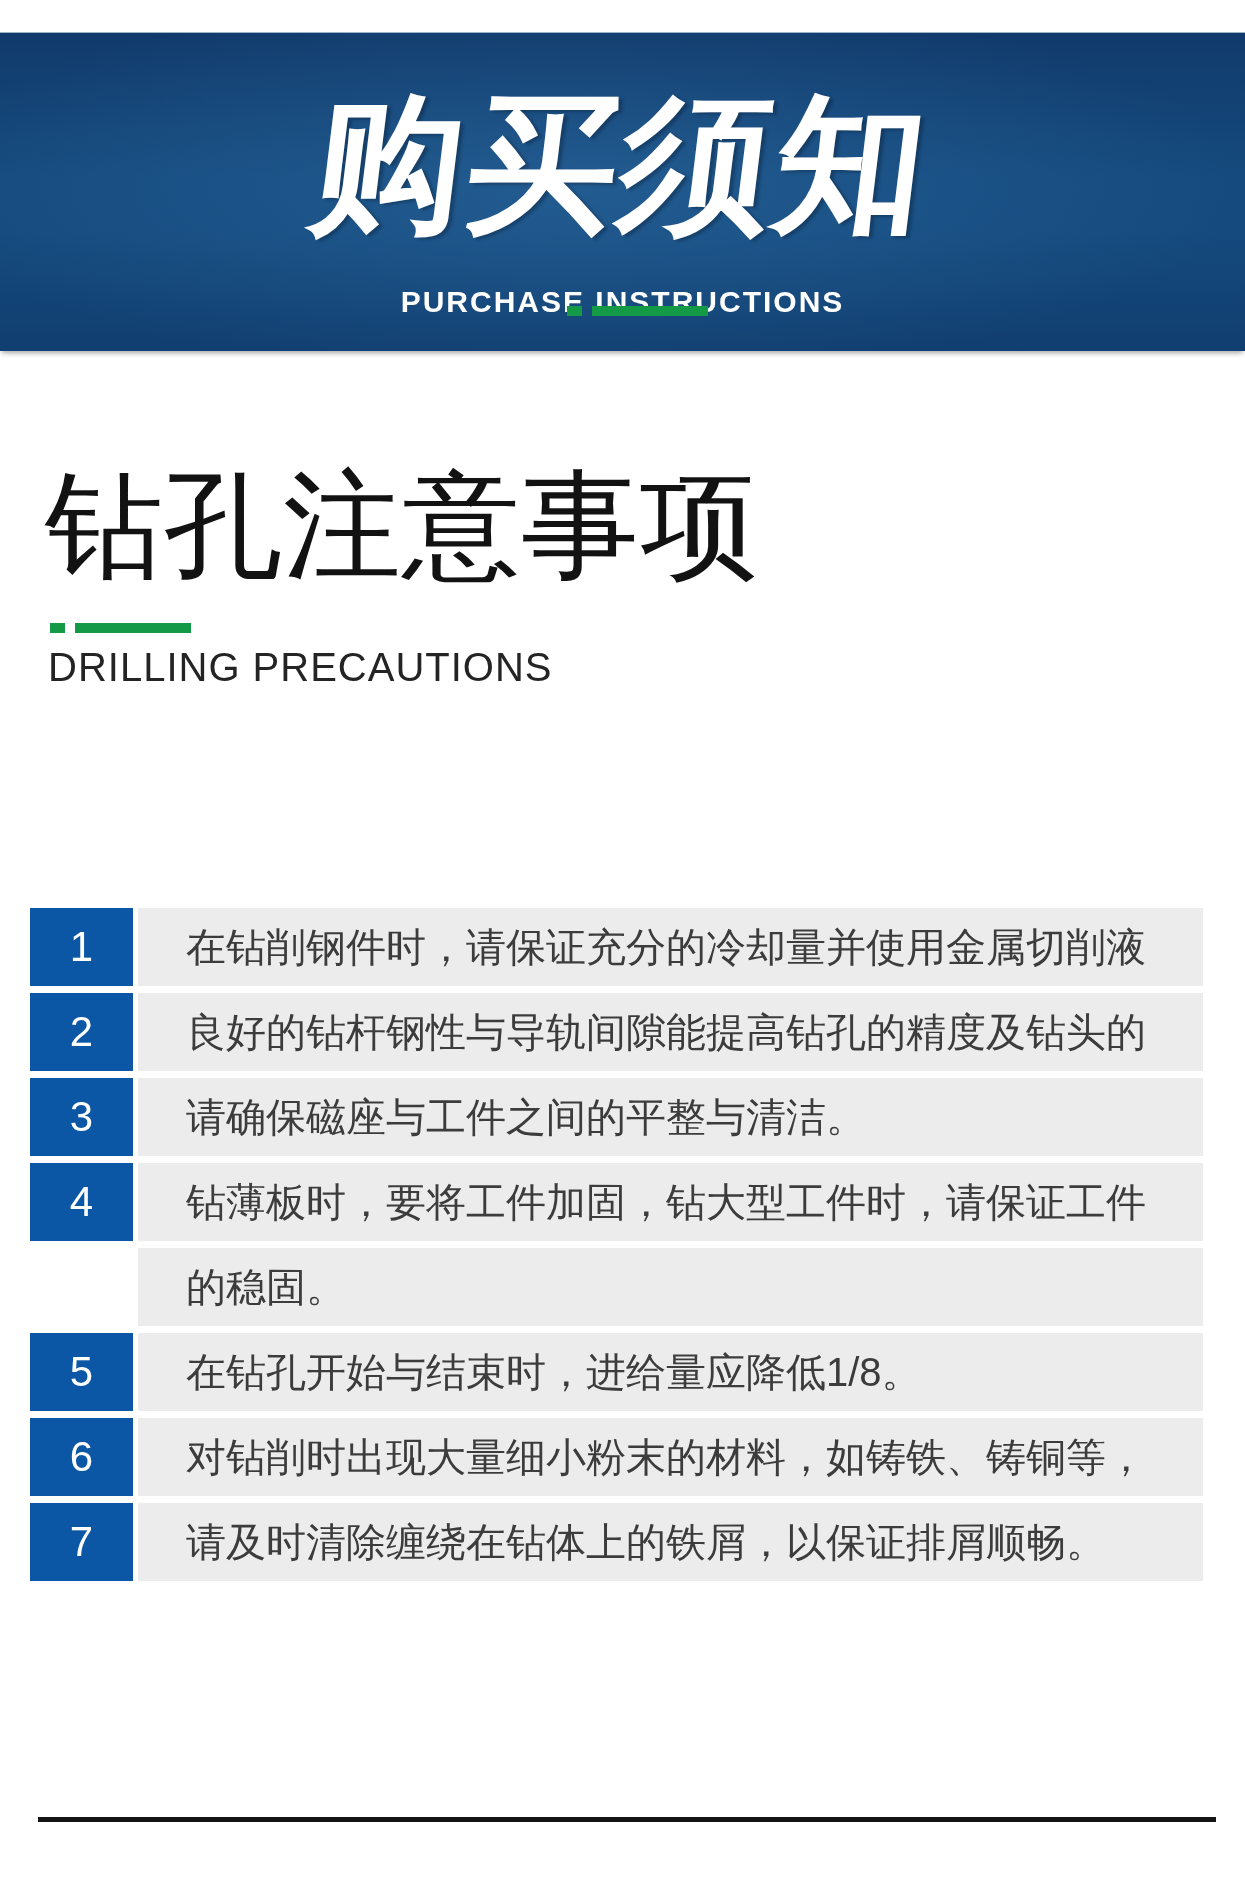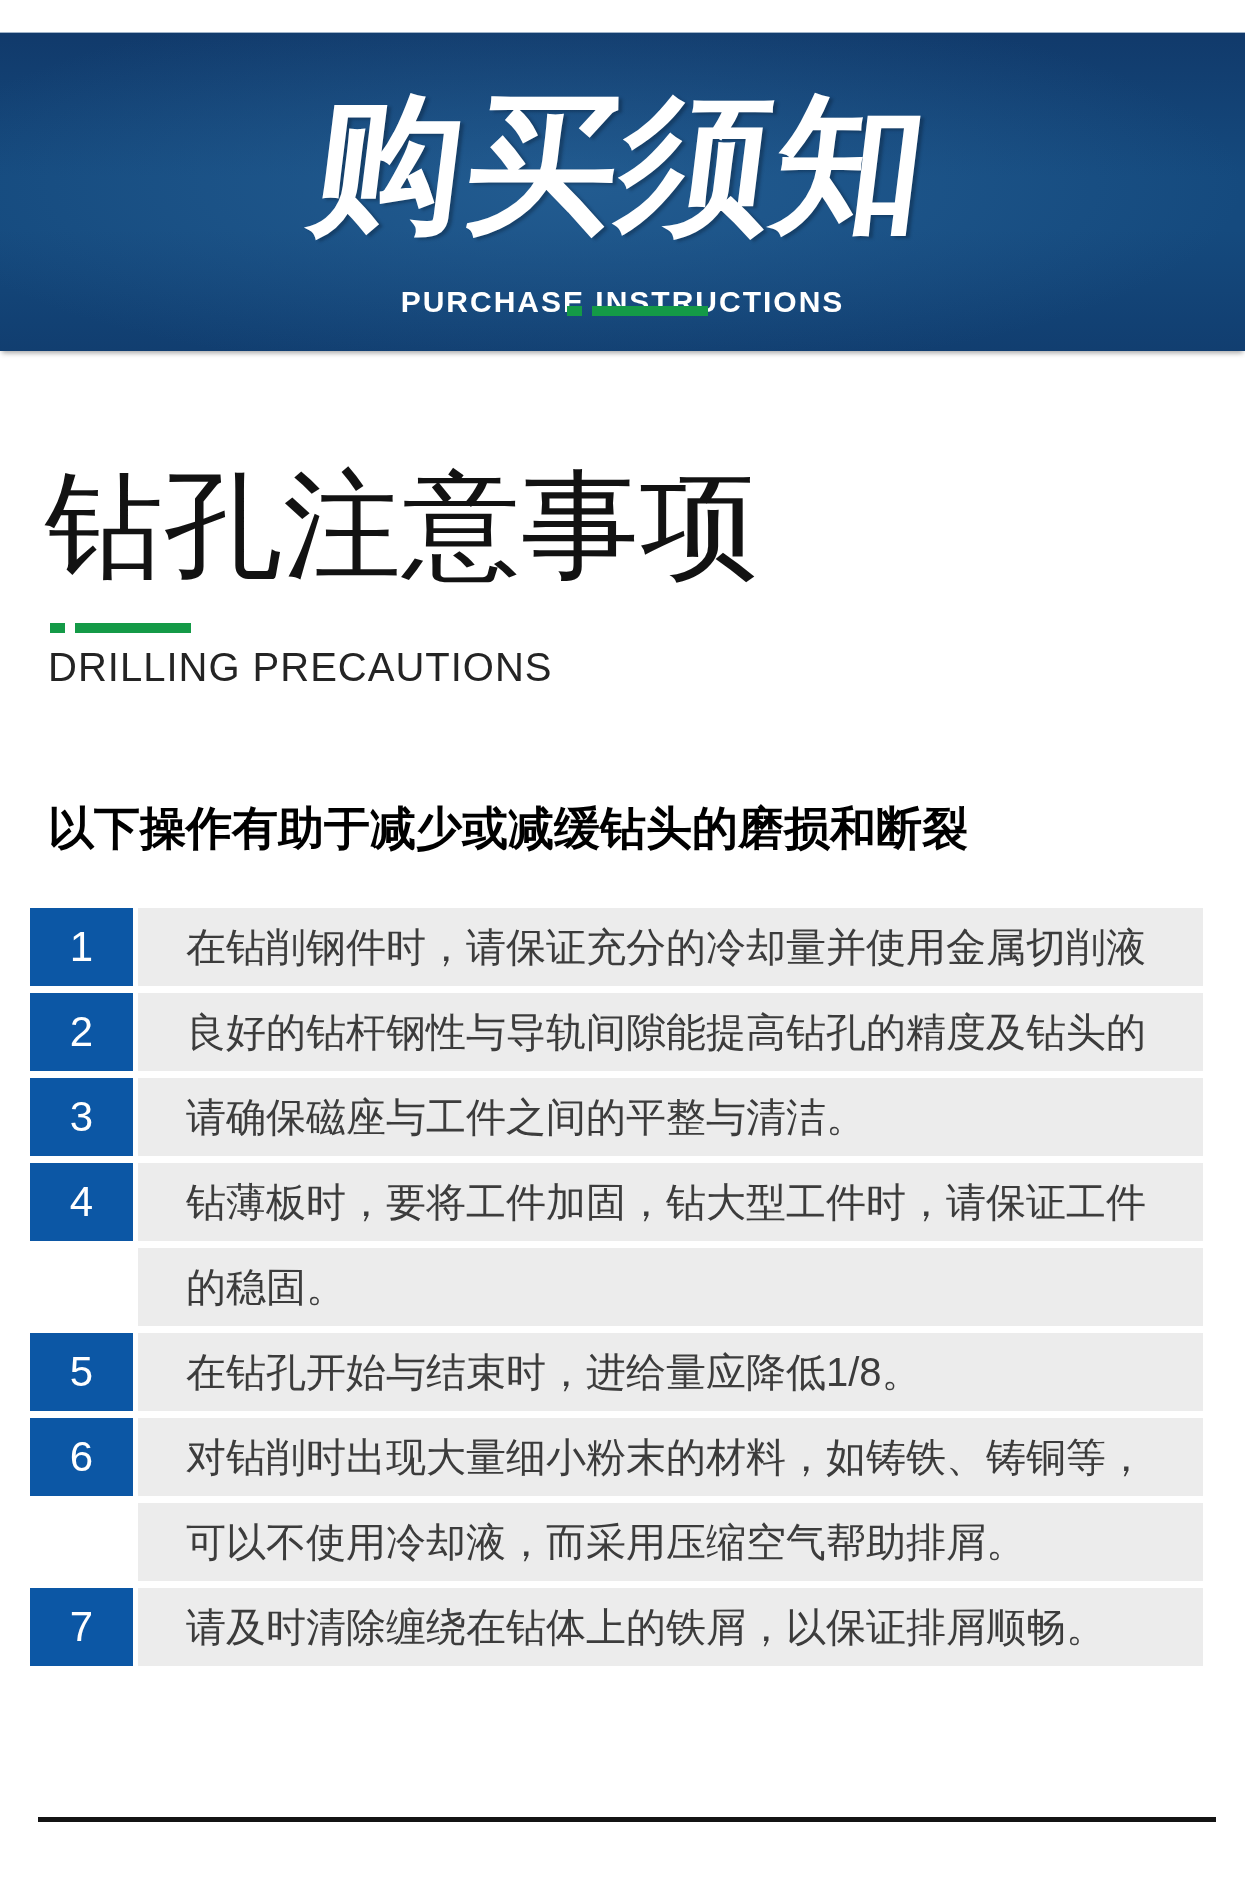--- a/index.html
+++ b/index.html
@@ -105,21 +105,20 @@
 
   <h1 class="section-title">钻孔注意事项</h1>
 
   <div class="bars section-bars">
     <span class="bar-sq"></span>
     <span class="bar-long"></span>
   </div>
 
   <div class="section-sub">DRILLING PRECAUTIONS</div>
 
-  <div class="heading">以下操作有助于减少或减缓钻头的磨损和断裂</div>
 
   <div class="list" id="precaution-list">
       <div class="row">
         <div class="num">1</div>
         <div class="row-text">在钻削钢件时，请保证充分的冷却量并使用金属切削液</div>
       </div>
       <div class="row">
         <div class="num">2</div>
         <div class="row-text">良好的钻杆钢性与导轨间隙能提高钻孔的精度及钻头的</div>
       </div>
@@ -137,24 +136,20 @@
       </div>
       <div class="row">
         <div class="num">5</div>
         <div class="row-text">在钻孔开始与结束时，进给量应降低1/8。</div>
       </div>
       <div class="row">
         <div class="num">6</div>
         <div class="row-text">对钻削时出现大量细小粉末的材料，如铸铁、铸铜等，</div>
       </div>
       <div class="row">
-        <div class="num spacer"></div>
-        <div class="row-text">可以不使用冷却液，而采用压缩空气帮助排屑。</div>
-      </div>
-      <div class="row">
         <div class="num">7</div>
         <div class="row-text">请及时清除缠绕在钻体上的铁屑，以保证排屑顺畅。</div>
       </div>
     </div>
 
   <div class="bottom-line"></div>
 
 </div>
 
 </body></html>

